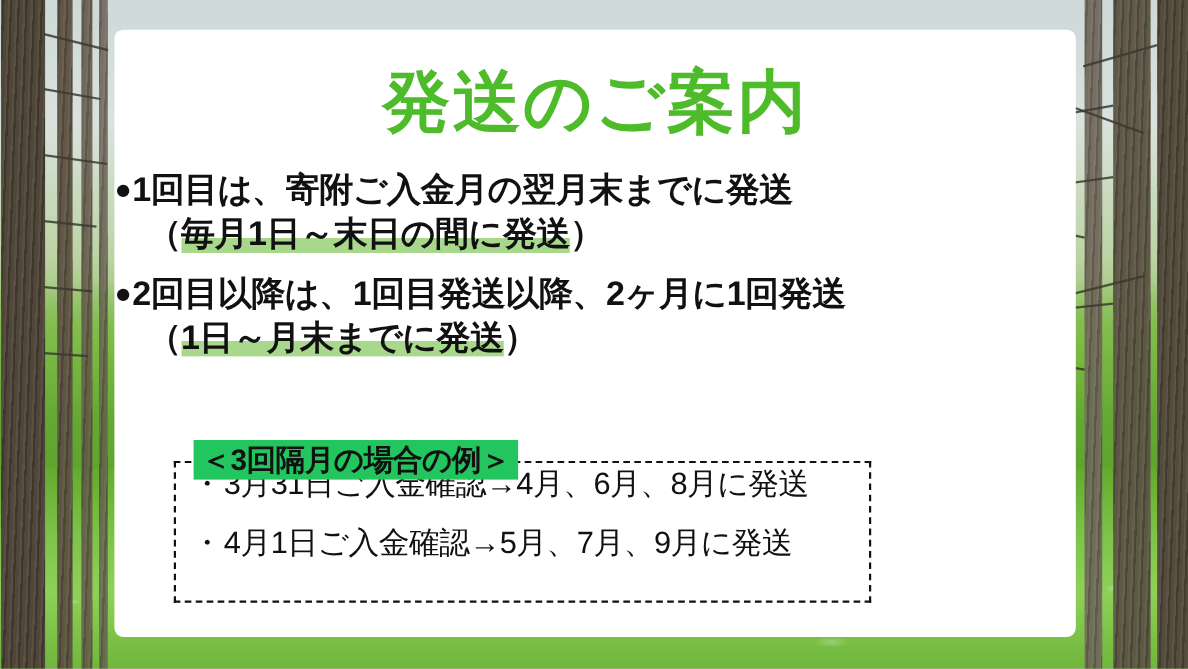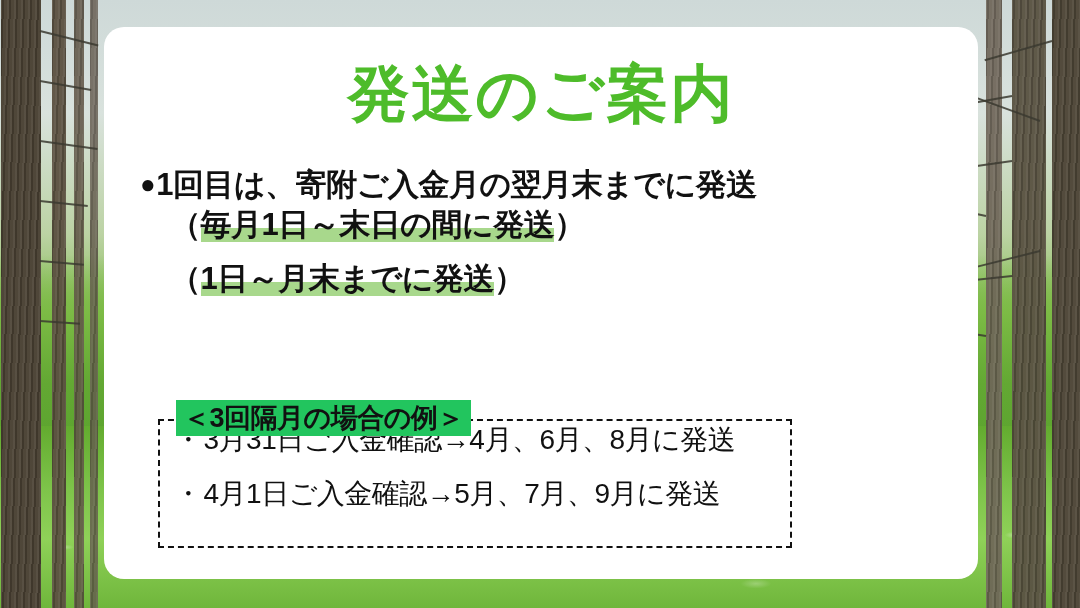--- a/index.html
+++ b/index.html
@@ -45,34 +45,34 @@
     position:absolute; inset:0;
     background:repeating-linear-gradient(92deg,
       rgba(255,255,255,.10) 0 2px, rgba(0,0,0,.20) 2px 4px, rgba(255,255,255,.04) 4px 7px);
     opacity:.75;
   }
   .branch { position:absolute; background:#3b3a30; height:2px; transform-origin:left center; opacity:.85; }
 
   
   #card {
     position:absolute; left:104px; top:27px; width:874px; height:552px;
-    background:#ffffff; border-radius:20px; z-index:5;
+    background:#ffffff; border-radius:8px; z-index:5;
   }
 
   #title {
     text-align:center;
     color:#4ebc2a;
     font-size:62px;
     font-weight:700;
     letter-spacing:2px;
     line-height:1;
     padding-top:36px;
   }
 
-  .bullets { margin-top:40px; padding-left:36px; }
+  .bullets { margin-top:28px; }
 
   .bullet-block { margin-bottom:14px; }
   .bullet-line-1 {
     font-size:31px; font-weight:700; color:#111; line-height:1.28;
     white-space:nowrap; letter-spacing:-0.5px;
   }
   .bullet-dot { font-size:26px; vertical-align:2px; margin-right:1px; }
   .bullet-line-2 {
     font-size:31px; font-weight:700; color:#111; line-height:1.3;
     padding-left:30px; white-space:nowrap; letter-spacing:-0.5px;
@@ -157,20 +157,23 @@
     <div class="bullet-block">
       <div class="bullet-line-1">
         <span class="bullet-dot">●</span><span>1回目は、寄附ご入金月の翌月末までに発送</span>
       </div>
       <div class="bullet-line-2">
         <span>（</span><span class="hl">毎月1日～末日の間に発送</span><span>）</span>
       </div>
     </div>
 
     <div class="bullet-block">
+      <div class="bullet-line-1">
+        <span class="bullet-dot">●</span><span>2回目以降は、1回目発送以降、2ヶ月に1回発送</span>
+      </div>
       <div class="bullet-line-2">
         <span>（</span><span class="hl">1日～月末までに発送</span><span>）</span>
       </div>
     </div>
 
   </div>
 
   <div id="example-box">
     <div id="example-legend">＜3回隔月の場合の例＞</div>
     <div class="example-line">

